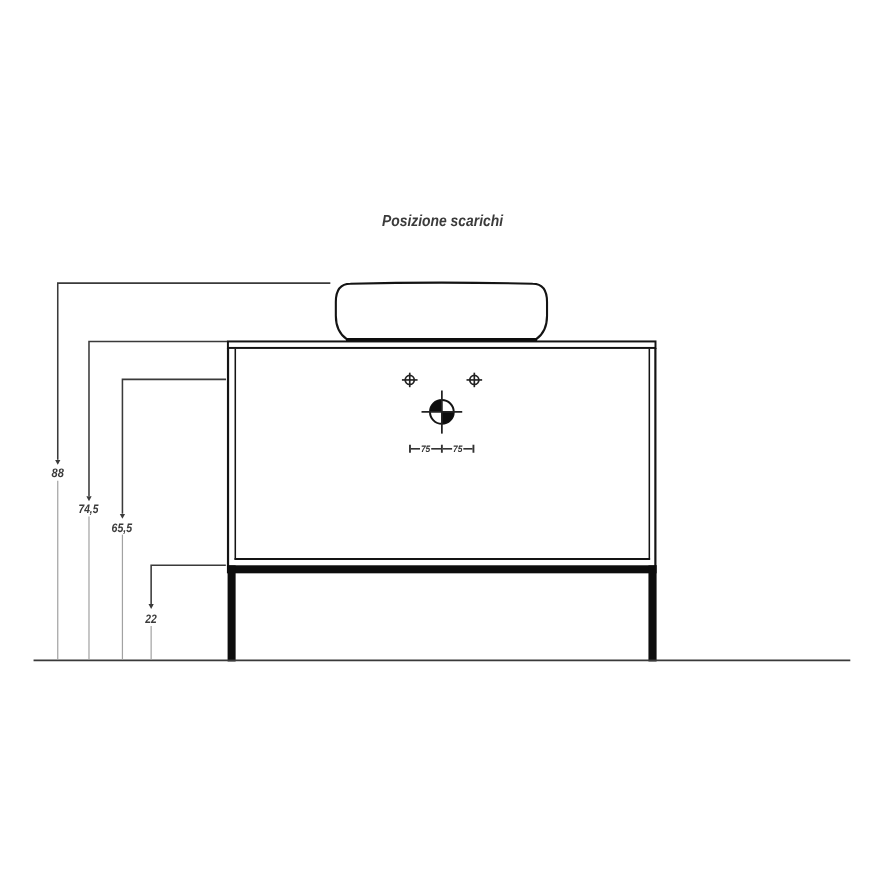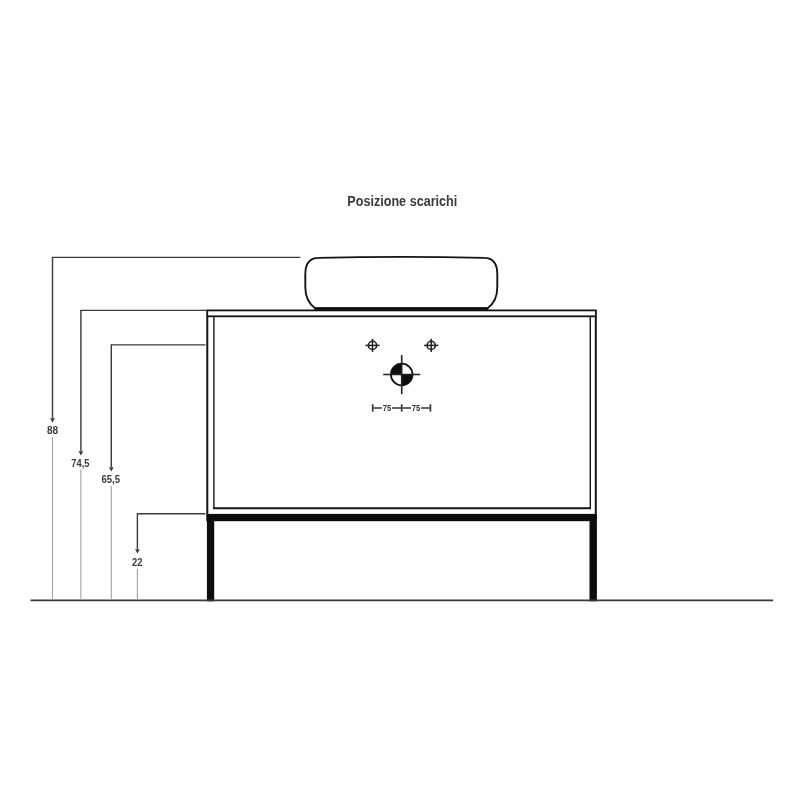--- a/index.html
+++ b/index.html
@@ -1,16 +1,16 @@
 <!DOCTYPE html>
 <html><head>
 <meta charset="utf-8">
 <style>
   html,body{margin:0;padding:0;background:#ffffff;}
-  .page{width:800px;height:800px;position:relative;background:#ffffff;overflow:hidden;}
+  .page{width:800px;height:800px;position:relative;background:#ffffff;overflow:hidden;font-style:italic;}
   svg{position:absolute;top:0;left:0;}
   text{font-family:"Liberation Sans", sans-serif;}
 </style>
 </head>
 <body>
 <div class="page">
 <svg width="800" height="800" viewBox="0 0 800 800" fill="none">
 
   <text x="402.3" y="205.5" text-anchor="middle" font-size="14.5" font-weight="bold" textLength="110" lengthAdjust="spacingAndGlyphs" fill="#3b3b3b">Posizione scarichi</text>
 

